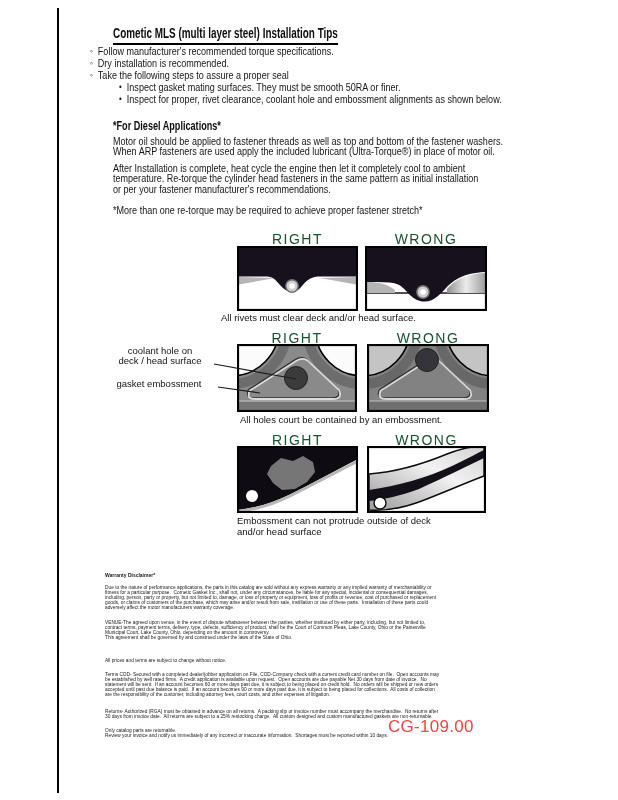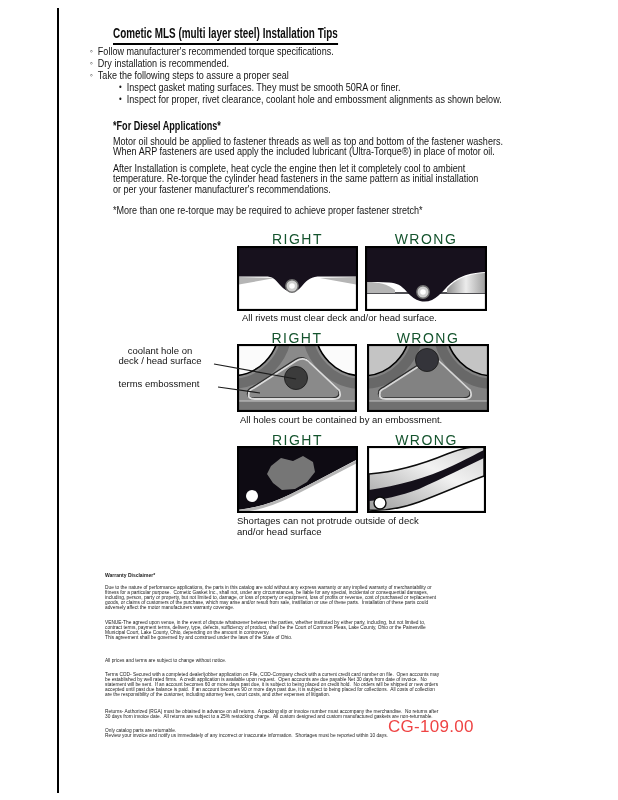--- a/index.html
+++ b/index.html
@@ -79,28 +79,28 @@
   <rect x="0" y="0" width="122" height="65" fill="#ffffff"></rect>
   <path d="M2 47 H120" stroke="#15151a" stroke-width="1.6"></path>
   <path d="M120 27 C100 28 90 34 82 43 L82 47 H120 Z" fill="url(#gw1)"></path>
   <path d="M2 36 C14 36 22 38 30 44 L30 47 H2 Z" fill="#b5b5b5"></path>
   <path d="M2 2 H120 V26 C98 27.5 90 33 81 42 Q73 51 67 54 Q61 56.5 55 55 Q48 53 42 46 C36 39 32 37 24 36.5 C16 36 8 36 2 36 Z" fill="#17111d"></path>
   <circle cx="58" cy="46" r="6.2" fill="#cfcfcf" stroke="#6f6f6f" stroke-width="1.4"></circle>
   <circle cx="58" cy="46" r="2.8" fill="#ffffff"></circle>
   <rect x="1" y="1" width="120" height="63" fill="none" stroke="#000" stroke-width="2.2"></rect>
 </svg>
 
-<div class="abs caption" style="left:242px;top:313px;">All rivets must clear deck and/or head surface.</div>
+<div class="abs caption" style="left:221px;top:313px;">All rivets must clear deck and/or head surface.</div>
 
 <div class="abs rw-label" style="left:237px;top:330px;width:120px;">RIGHT</div>
 <div class="abs rw-label" style="left:367px;top:330px;width:122px;">WRONG</div>
 
 <div class="abs diag-label" style="left:108px;top:346px;width:104px;">coolant hole on
 deck / head surface</div>
-<div class="abs diag-label" style="left:106px;top:379px;width:106px;">terms embossment</div>
+<div class="abs diag-label" style="left:106px;top:379px;width:106px;">gasket embossment</div>
 
 <svg class="abs" style="left:237px;top:344px;" width="120" height="68" viewBox="0 0 120 68">
   <rect x="0" y="0" width="120" height="68" fill="#8a8a8a"></rect>
   <circle cx="-6" cy="-16" r="56" fill="none" stroke="#6d6d6d" stroke-width="10"></circle>
   <circle cx="126" cy="-16" r="56" fill="none" stroke="#6d6d6d" stroke-width="10"></circle>
   <circle cx="-6" cy="-16" r="48" fill="#fbfbfb" stroke="#000" stroke-width="1.6"></circle>
   <circle cx="126" cy="-16" r="48" fill="#fbfbfb" stroke="#000" stroke-width="1.6"></circle>
   <rect x="0" y="57" width="120" height="11" fill="#767676"></rect>
   <line x1="0" y1="57" x2="120" y2="57" stroke="#c9c9c9" stroke-width="1"></line>
   <path d="M12 49 Q10 55 18 55 H96 Q106 55 102 46 L73 19 Q67 12 59 17 L17 44 Q11 47 12 49 Z" fill="none" stroke="#2f2f2f" stroke-width="1.6" transform="translate(-1,-1)"></path>
@@ -150,21 +150,21 @@
         <stop offset="1" stop-color="#d2d2d2"></stop>
     </linearGradient>
   </defs>
   <rect x="0" y="0" width="119" height="67" fill="#ffffff"></rect>
   <path d="M2 28 C28 26 56 18 80 8 C95 2 108 0 117 0 L117 30 C98 37 76 47 52 56 C34 62.5 16 65 2 64 Z" fill="url(#g3)" stroke="#0c0c0c" stroke-width="1.4"></path>
   <path d="M2 44 C30 40 60 32 85 20 C98 14 109 8 117 4 L117 12 C100 20 76 32 52 43 C33 50 15 54 2 55 Z" fill="#14101a"></path>
   <circle cx="13" cy="57" r="6" fill="#ffffff" stroke="#0c0c0c" stroke-width="1.4"></circle>
   <rect x="1" y="1" width="117" height="65" fill="none" stroke="#000" stroke-width="2.2"></rect>
 </svg>
 
-<div class="abs caption" style="left:237px;top:516px;">Shortages can not protrude outside of deck
+<div class="abs caption" style="left:237px;top:516px;">Embossment can not protrude outside of deck
 and/or head surface</div>
 
 <div class="abs fine fine-h" style="top:573px;">Warranty Disclaimer*</div>
 <div class="abs fine" style="top:585px;">Due to the nature of performance applications, the parts in this catalog are sold without any express warranty or any implied warranty of merchantability or
 fitness for a particular purpose.  Cometic Gasket Inc., shall not, under any circumstances, be liable for any special, incidental or consequential damages,
 including, person, party or property, but not limited to, damage, or loss of property or equipment, loss of profits or revenue, cost of purchased or replacement
 goods, or claims of customers of the purchase, which may arise and/or result from sale, instillation or use of these parts.  Installation of these parts could
 adversely affect the motor manufacturers warranty coverage.</div>
 <div class="abs fine" style="top:620px;">VENUE-The agreed upon venue, in the event of dispute whatsoever between the parties, whether instituted by either party, including, but not limited to,
 contract terms, payment terms, delivery, type, defects, sufficiency of product, shall be the Court of Common Pleas, Lake County, Ohio or the Painesville

